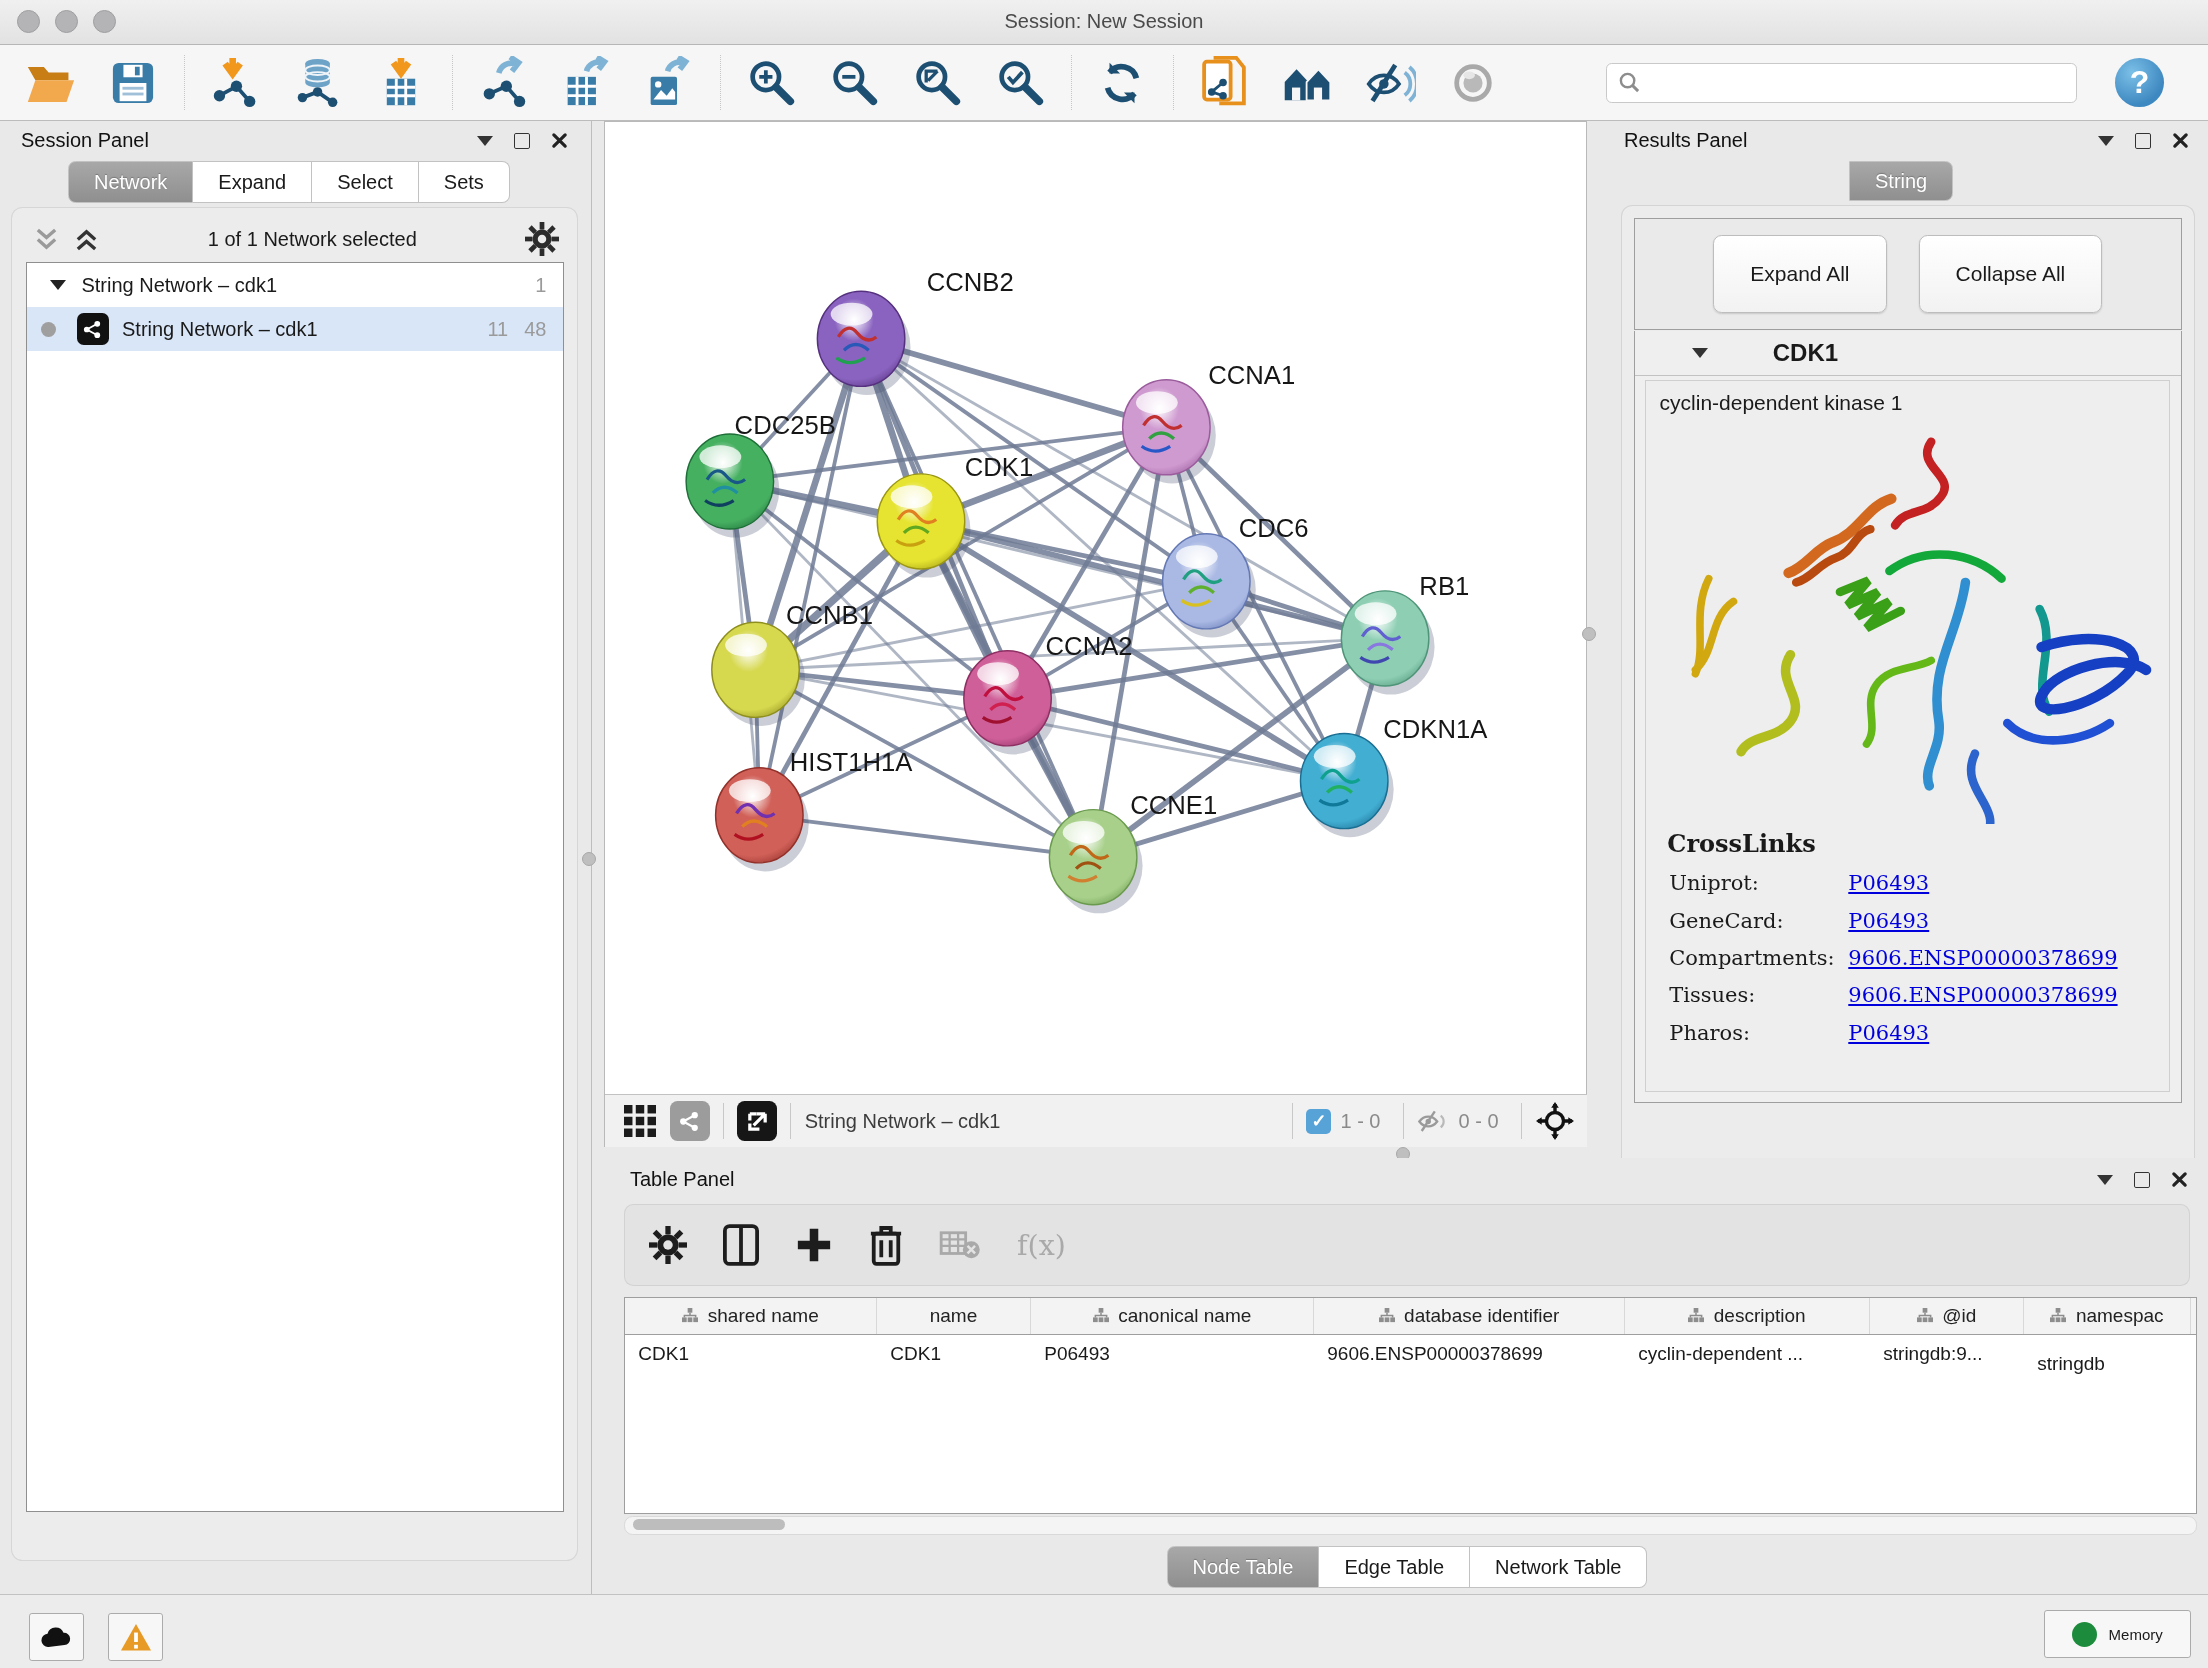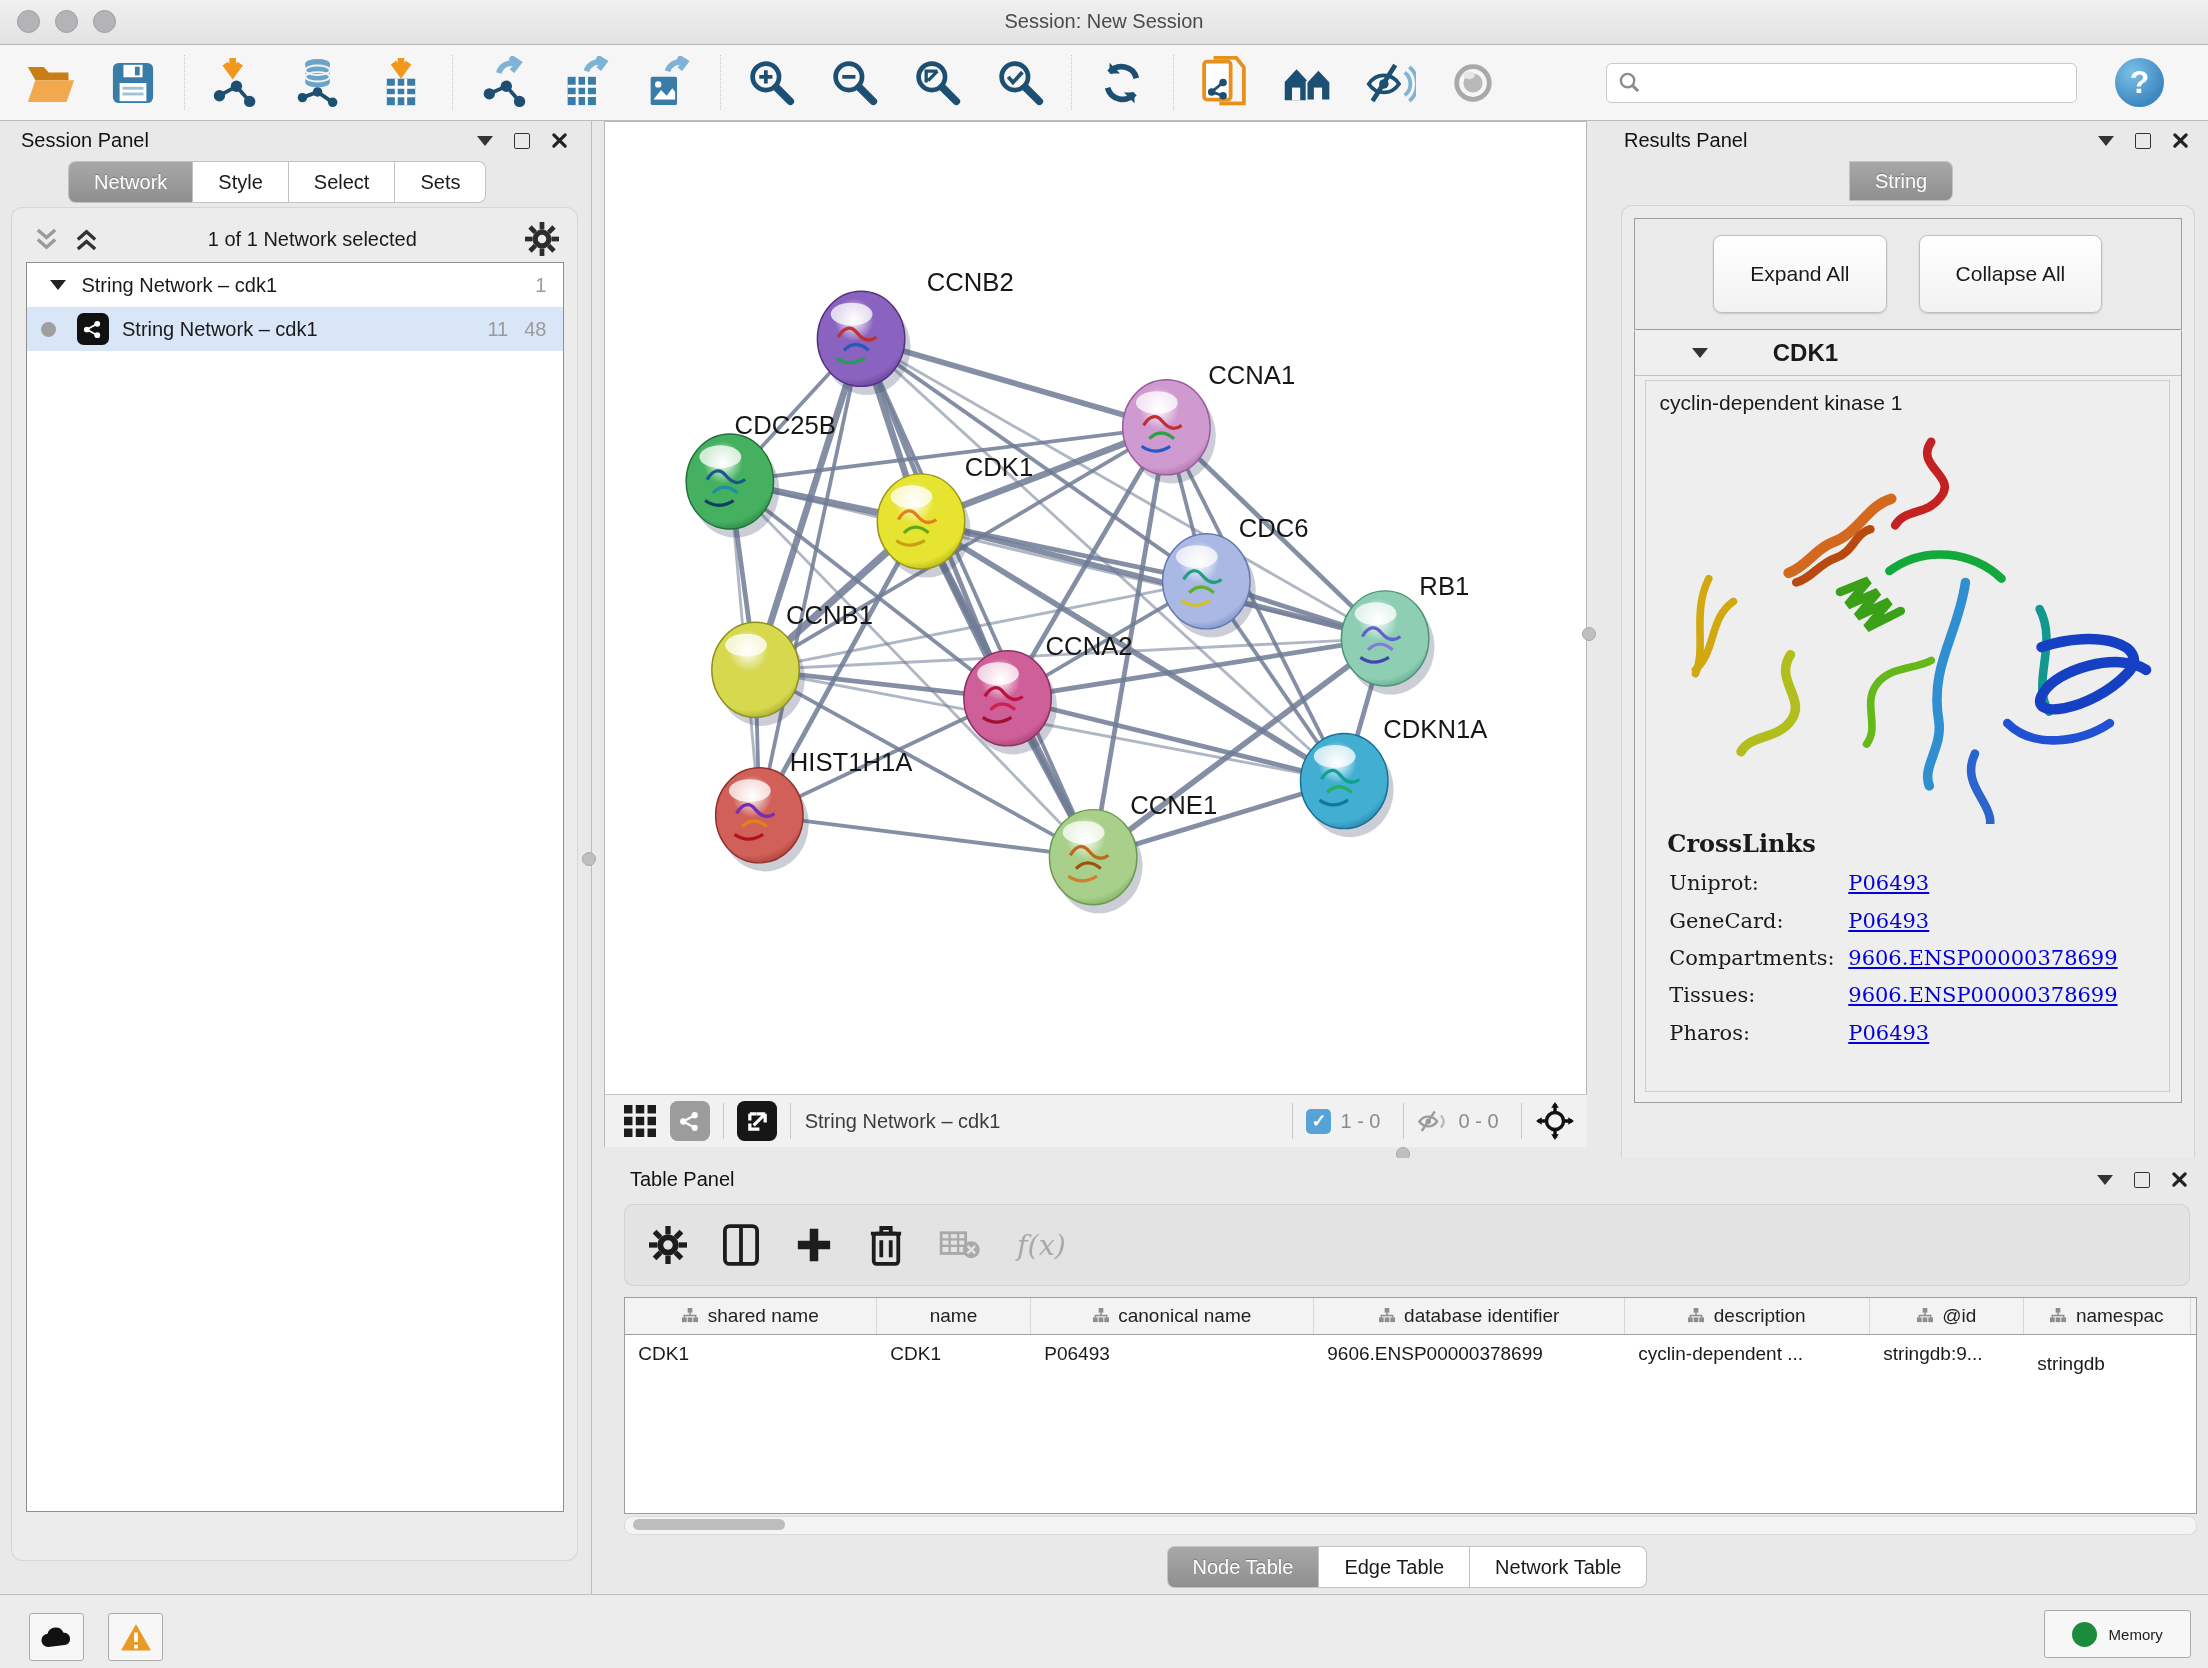--- a/index.html
+++ b/index.html
@@ -269,21 +269,21 @@
   <div class="abs" style="left:21px;top:7.6px"><span class="ptitle">Session Panel</span></div>
   <div class="abs winctl" style="right:23px;top:11.4px">
     <span class="tri-down"></span>
     <span class="sq"></span>
     <svg width="17" height="17" viewBox="0 0 18 18">
         <path d="M3 3l12 12M15 3 3 15" stroke="#222" stroke-width="3.4" stroke-linecap="round"></path>
       </svg>
   </div>
   <div class="abs tabs" style="left:68px;top:40px" id="cp-tabs">
       <div class="tab first sel">Network</div>
-      <div class="tab">Style</div>
+      <div class="tab">Expand</div>
       <div class="tab">Select</div>
       <div class="tab last">Sets</div>
     </div>
   <div class="abs cp-inner">
     <div class="abs cp-head">
       <svg width="25" height="27" viewBox="0 0 26 28" style="margin-left:13.3px">
           <path d="M4 4l9 8 9-8M4 14l9 8 9-8" stroke="#9a9a9a" stroke-width="3.5" fill="none"></path>
         </svg>
       <svg width="25" height="27" viewBox="0 0 26 28" style="margin-left:15px">
           <path d="M4 24l9-8 9 8M4 14l9-8 9 8" stroke="#333" stroke-width="3.5" fill="none"></path>
@@ -703,21 +703,21 @@
     <svg width="34" height="42" viewBox="0 0 36 44">
         <rect x="5" y="10" width="26" height="32" rx="3" fill="none" stroke="#1d1d1d" stroke-width="4"></rect>
         <path d="M2 10h32M13 10V4h10v6M13 17v18M23 17v18" stroke="#1d1d1d" stroke-width="4" fill="none"></path>
       </svg>
     <svg width="42" height="32" viewBox="0 0 44 34">
         <rect x="2" y="4" width="26" height="22" fill="none" stroke="#a9a9a9" stroke-width="3"></rect>
         <path d="M2 11h26M2 18h26M11 4v22M20 4v22" stroke="#a9a9a9" stroke-width="2.4"></path>
         <circle cx="34" cy="22" r="9" fill="#a9a9a9"></circle>
         <path d="M30 18l8 8m0-8-8 8" stroke="#e3e3e3" stroke-width="2.6"></path>
       </svg>
-    <span class="serif" style="font-size:28.5px;font-style:italic;color:#a9a9a9">f(x)</span>
+    <span class="serif" style="font-size:28.5px;color:#a9a9a9">f(x)</span>
   </div>
   <div class="abs tp-table">
     <div class="th-row" id="table-head">
         <div class="th-cell" style="width: 252px;">
           <svg width="16" height="16" viewBox="0 0 17 17">
             <rect x="6" y="0" width="5" height="5" fill="#8d8d8d"></rect>
             <rect x="0" y="10" width="5" height="5" fill="#8d8d8d"></rect>
             <rect x="6" y="10" width="5" height="5" fill="#8d8d8d"></rect>
             <rect x="12" y="10" width="5" height="5" fill="#8d8d8d"></rect>
             <path d="M8.5 5v3M2.5 10V8h12v2" stroke="#8d8d8d" stroke-width="1.6" fill="none"></path>

